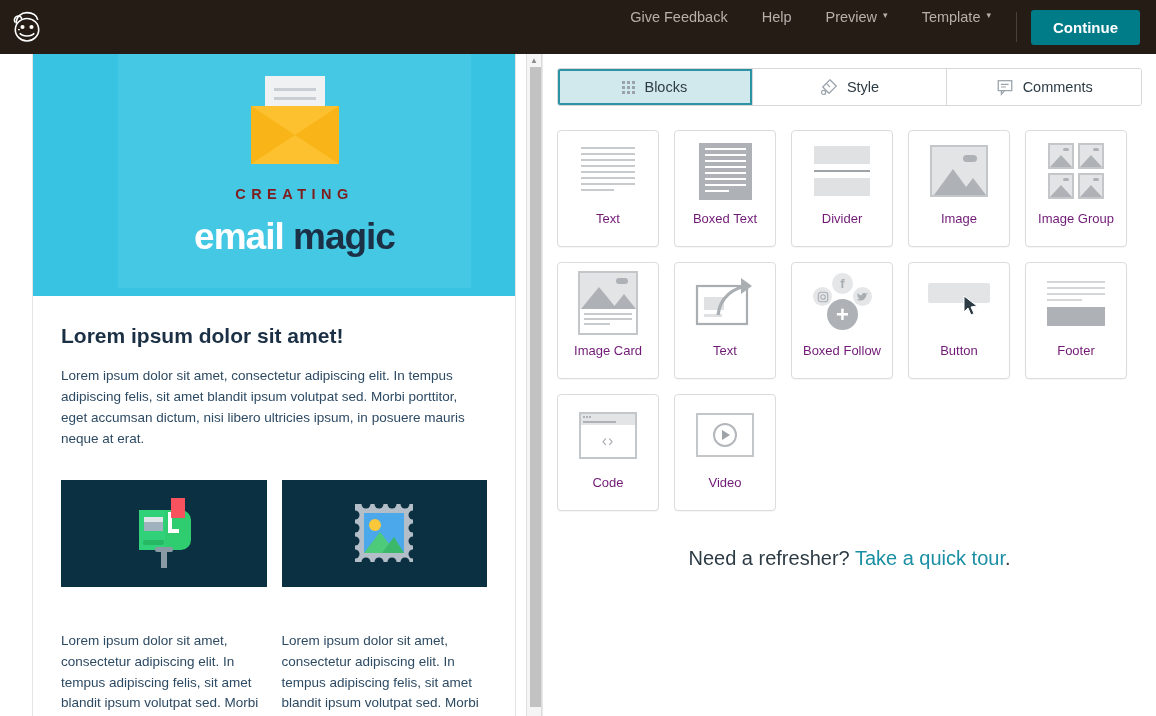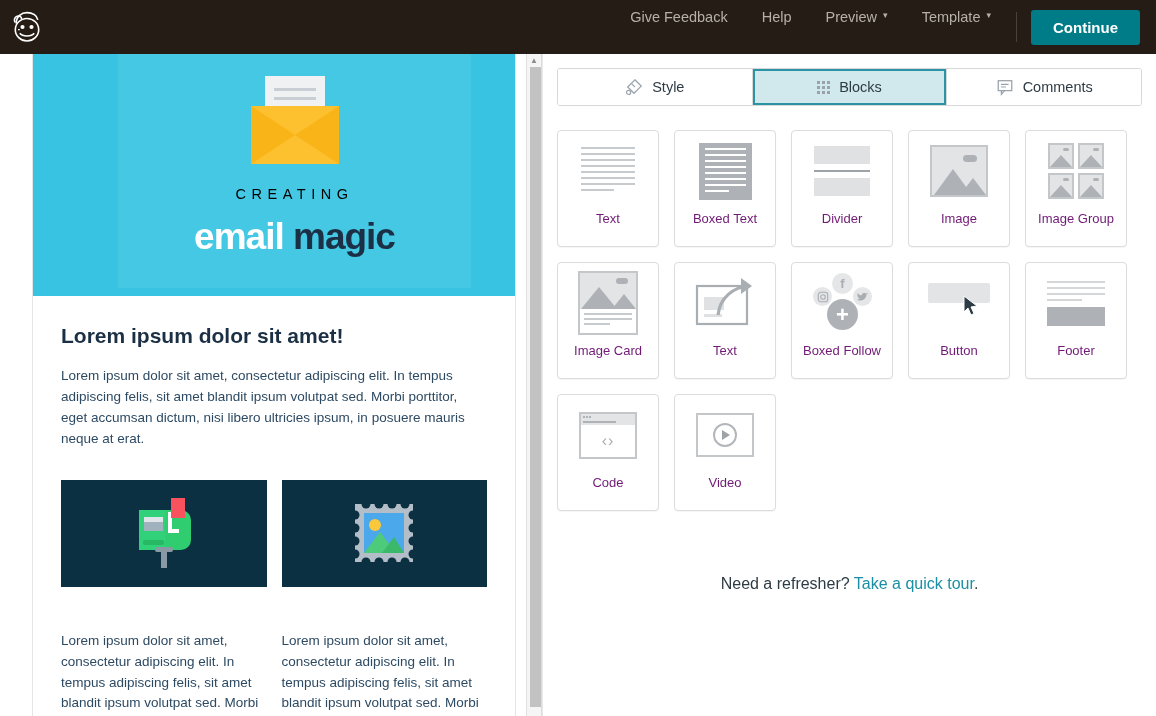--- a/index.html
+++ b/index.html
@@ -86,22 +86,22 @@
     border-bottom: 29px solid transparent;
   }
   .env-flapR {
     position: absolute; bottom: 0; right: 0;
     width: 0; height: 0;
     border-right: 44px solid #f9b418;
     border-top: 29px solid transparent;
     border-bottom: 29px solid transparent;
   }
   .hero-creating {
-    color: #000000; font-size: 14.5px;
-    letter-spacing: 5.5px; font-weight: normal;
+    color: #7f1d1d; font-size: 14.5px;
+    letter-spacing: 5.5px; font-weight: bold;
     margin-top: 22px;
   }
   .hero-title {
     margin-top: 14px; font-size: 37px; font-weight: bold;
     letter-spacing: -1px;
   }
   .hero-title .w { color: #ffffff; }
   .hero-title .d { color: #1c3045; }
 
   .email-body { padding: 28px 28px 0 28px; }
@@ -254,22 +254,22 @@
   .code-ic .bar { height: 6px; background: #e2e4e6; display: flex; align-items: center; gap: 1px; padding-left: 2px; }
   .code-ic .bar i { width: 2px; height: 2px; background: #aeb2b6; display: block; }
   .code-ic .url { height: 5px; background: #e2e4e6; position: relative; }
   .code-ic .url i { position: absolute; left: 2px; top: 1px; width: 33px; height: 2px; background: #aeb2b6; }
   .code-ic .body { height: 32px; display: flex; align-items: center; justify-content: center; color: #a9aeb3; font-size: 16px; letter-spacing: 1px; }
   .video-ic { width: 58px; height: 44px; border: 2px solid #c4c7ca; display: flex; align-items: center; justify-content: center; }
   .video-ic .circ { width: 24px; height: 24px; border: 2px solid #b3b7bb; border-radius: 50%; display: flex; align-items: center; justify-content: center; }
   .video-ic .tri { width: 0; height: 0; border-left: 8px solid #9ea3a8; border-top: 5px solid transparent; border-bottom: 5px solid transparent; margin-left: 2px; }
 
   .refresher {
-    text-align: center; margin-top: 64px;
-    font-size: 16px; color: #2d3b45;
+    text-align: center; margin-top: 36px;
+    font-size: 20px; color: #2d3b45;
   }
   .refresher a { color: #1b8fa3; text-decoration: none; cursor: pointer; }
 </style>
 </head>
 <body>
 
 <div class="topbar">
   <div class="logo-wrap">
     <svg width="36" height="36" viewBox="0 0 40 40">
       <ellipse cx="20" cy="23" rx="13" ry="12.5" fill="none" stroke="#fff" stroke-width="1.8"></ellipse>
@@ -392,41 +392,41 @@
 
     <div class="vscroll">
       <div class="vscroll-up">▲</div>
       <div class="vscroll-thumb"></div>
     </div>
   </div>
 
   <div class="right-panel">
 
     <div class="tabs">
+      <div class="tab active">
+        <span class="dots-grid">
+          <i></i>
+            <i></i>
+            <i></i>
+            <i></i>
+            <i></i>
+            <i></i>
+            <i></i>
+            <i></i>
+            <i></i>
+        </span>
+        <span>Blocks</span>
+      </div>
       <div class="tab">
         <svg width="18" height="18" viewBox="0 0 20 20">
           <path d="M11 2 L18 9 L10 17 L3 10 Z" fill="none" stroke="#9aa3ab" stroke-width="1.4"></path>
           <path d="M7 6 L11 10" stroke="#9aa3ab" stroke-width="1.2"></path>
           <circle cx="4" cy="16" r="2.3" fill="none" stroke="#9aa3ab" stroke-width="1.3"></circle>
         </svg>
         <span>Style</span>
-      </div>
-      <div class="tab active">
-        <span class="dots-grid">
-          <i></i>
-            <i></i>
-            <i></i>
-            <i></i>
-            <i></i>
-            <i></i>
-            <i></i>
-            <i></i>
-            <i></i>
-        </span>
-        <span>Blocks</span>
       </div>
       <div class="tab">
         <svg width="18" height="18" viewBox="0 0 20 20">
           <rect x="2.5" y="3" width="15" height="11" fill="none" stroke="#9aa3ab" stroke-width="1.4"></rect>
           <path d="M6 14 L6 18 L9.5 14" fill="none" stroke="#9aa3ab" stroke-width="1.4"></path>
           <path d="M5.5 7 H14" stroke="#9aa3ab" stroke-width="1.3"></path>
           <path d="M5.5 10 H11" stroke="#9aa3ab" stroke-width="1.3"></path>
         </svg>
         <span>Comments</span>
       </div>

